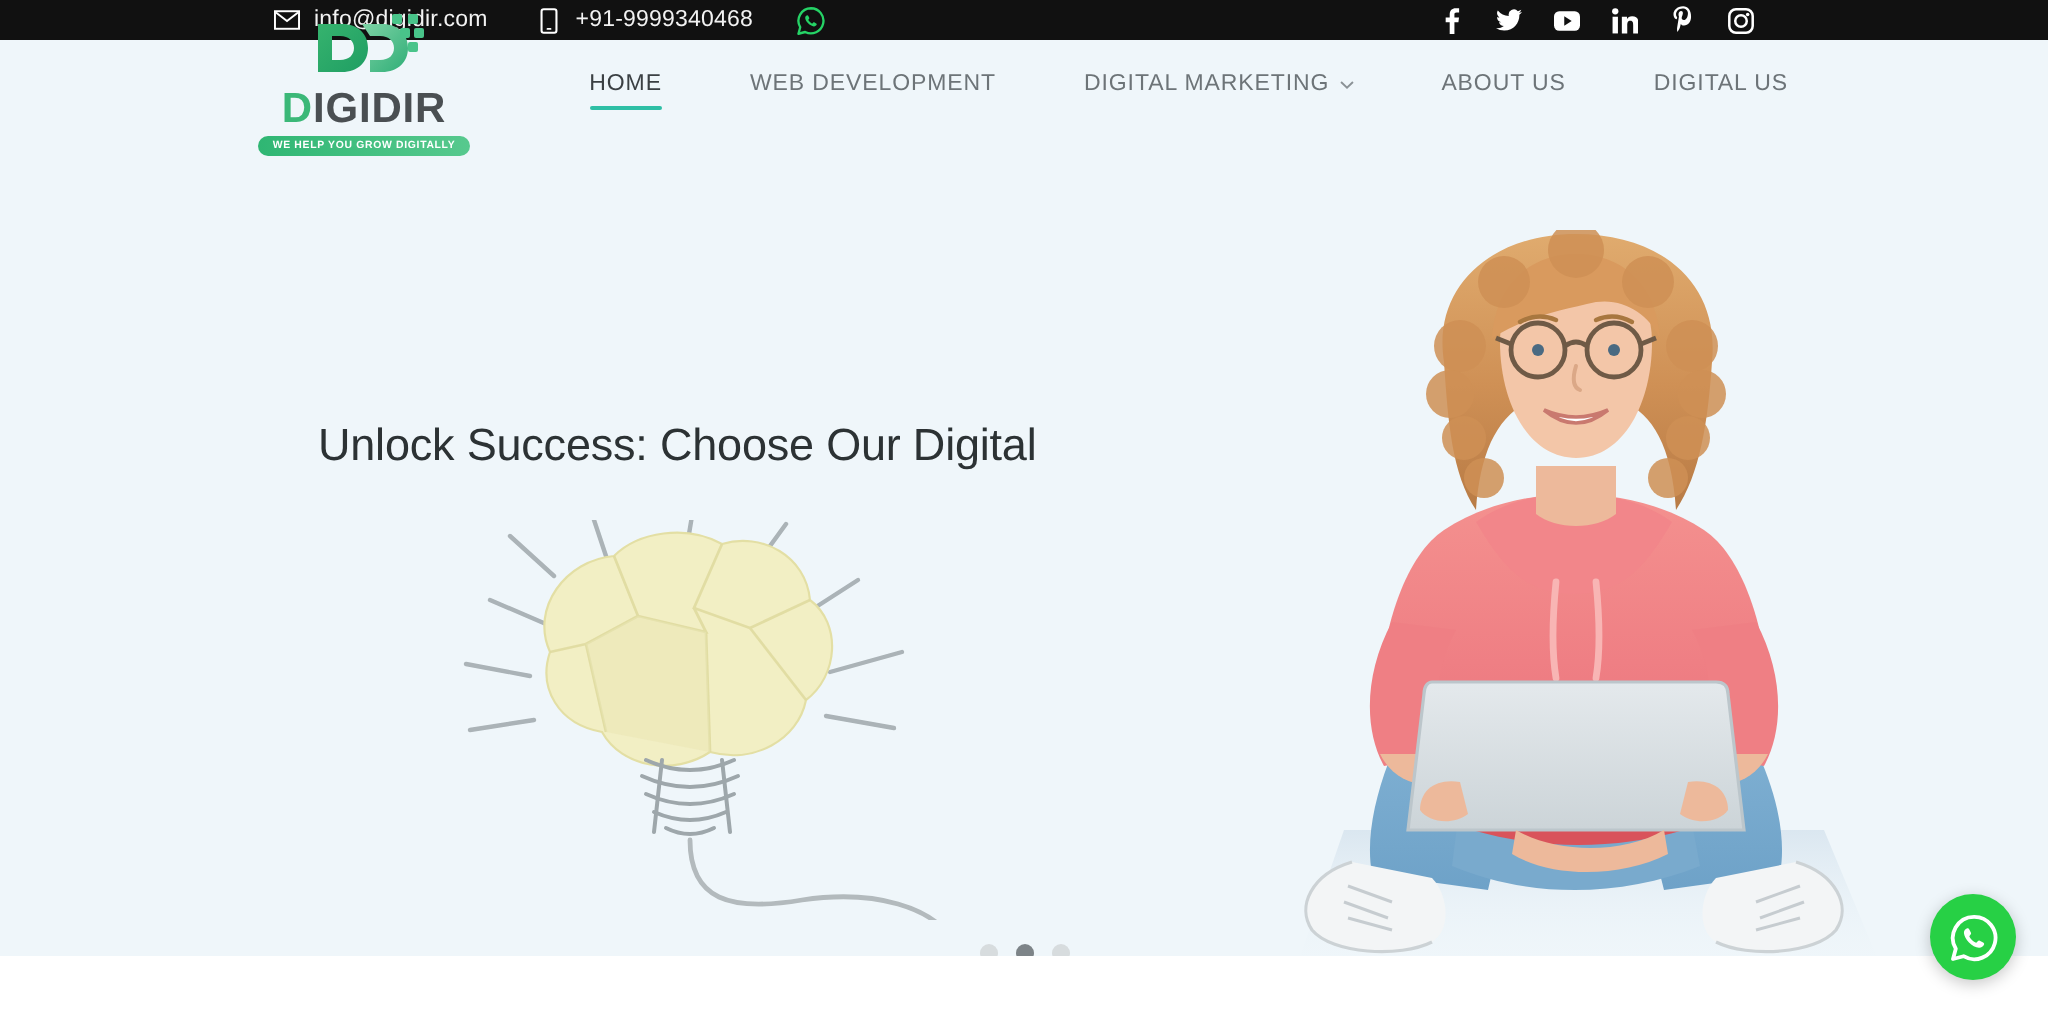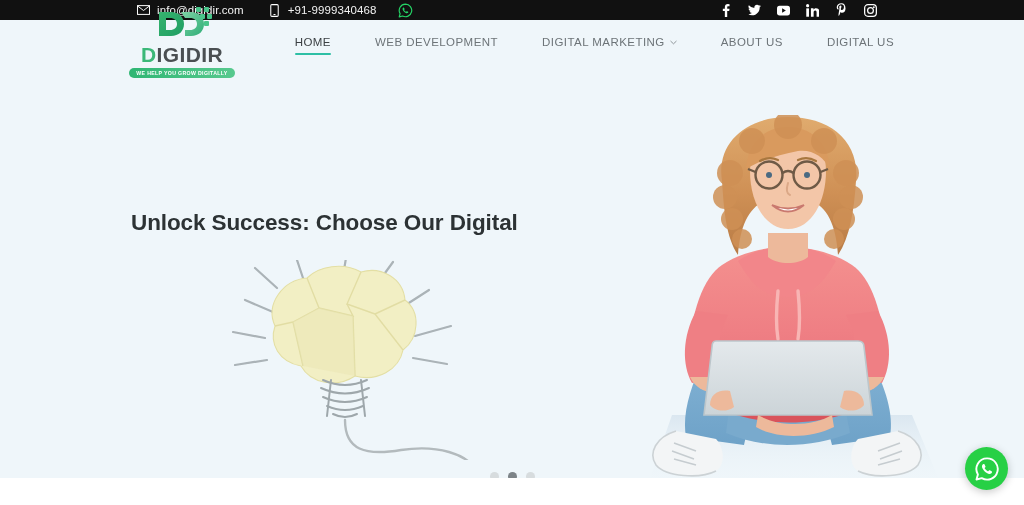--- a/index.html
+++ b/index.html
@@ -70,22 +70,23 @@
   .nav-item.active::after {
     content:""; position:absolute; left:0; bottom:0; width:100%; height:2.5px;
     background:#2ebfa5; border-radius:1px;
   }
   .chev { width:7px; height:5px; display:inline-block; }
   .chev svg { display:block; }
 
   
   .hero-copy { position:absolute; left:131px; top:190px; width:430px; z-index:12; }
   .hero-title {
-    font-size:22.5px; line-height:1.19; color:#2c3234; font-weight:bold;
+    font-size:22.5px; line-height:1.19; color:#2c3234; font-weight:normal;
     letter-spacing:-.1px;
+    margin-left:28px;
   }
 
   
   .bulb { position:absolute; left:215px; top:240px; width:270px; height:200px; z-index:8; opacity:.95; }
 
   
   .person { position:absolute; left:612px; top:95px; width:350px; height:383px; z-index:10; }
 
   
   .dots {

